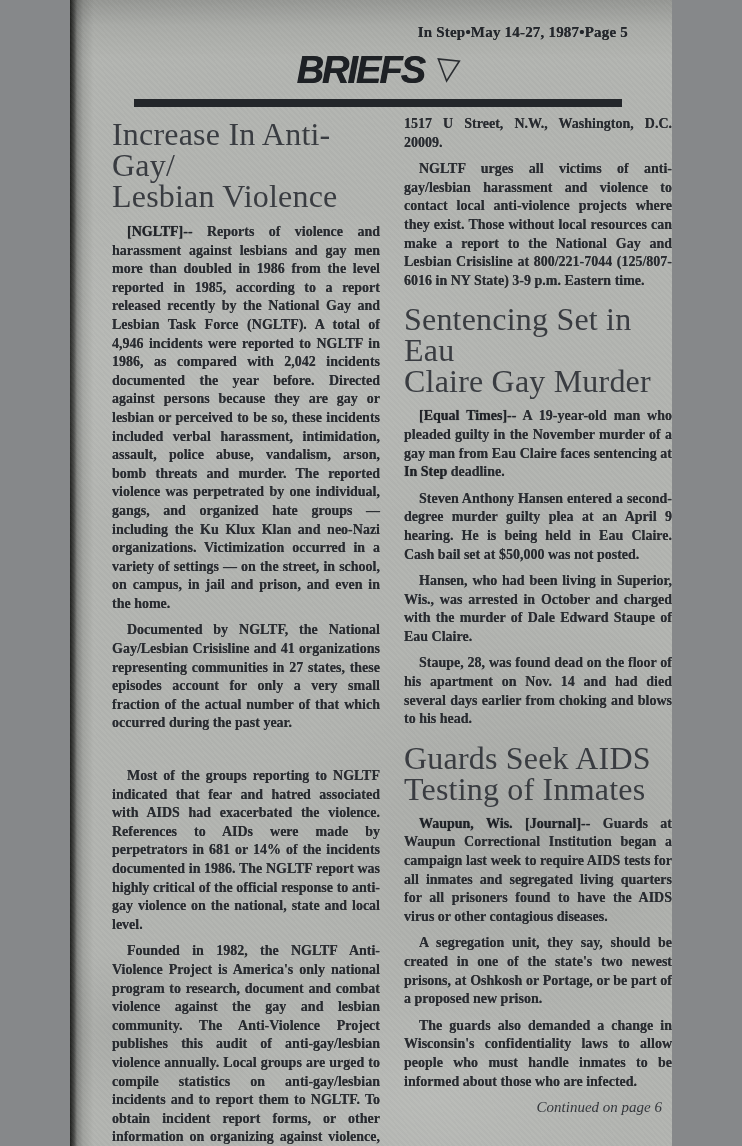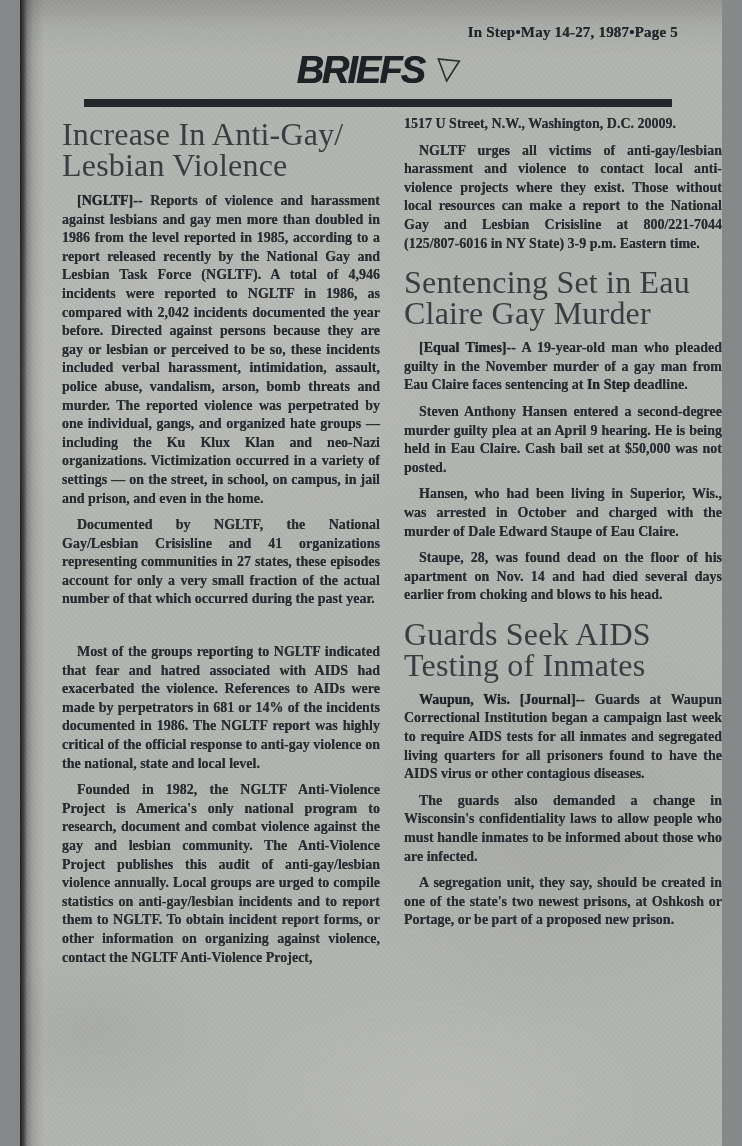--- a/index.html
+++ b/index.html
@@ -1,18 +1,18 @@
 <!DOCTYPE html>
 <html><head>
 <meta charset="utf-8">
 <style>
   html,body{margin:0;padding:0;background:#86888a;}
   .page{
     position:relative;
-    width:702px;height:1146px;
+    width:602px;height:1146px;
     margin:0 auto;
     overflow:hidden;
     background:
       radial-gradient(ellipse 420px 260px at 28% 32%, rgba(255,255,255,0.10), rgba(255,255,255,0) 70%),
       radial-gradient(ellipse 380px 300px at 78% 72%, rgba(0,0,0,0.06), rgba(0,0,0,0) 70%),
       radial-gradient(ellipse 300px 160px at 60% 96%, rgba(255,255,255,0.09), rgba(255,255,255,0) 70%),
       radial-gradient(ellipse 200px 120px at 10% 90%, rgba(0,0,0,0.05), rgba(0,0,0,0) 70%),
       repeating-linear-gradient(47deg, rgba(0,0,0,0.018) 0 2px, rgba(255,255,255,0.015) 2px 4px),
       linear-gradient(90deg, #1e1f1d 0px, #4a4b49 4px, rgba(0,0,0,0.28) 7px, rgba(0,0,0,0.10) 13px, rgba(0,0,0,0) 24px),
       linear-gradient(180deg, rgba(0,0,0,0.16) 0px, rgba(0,0,0,0.05) 26px, rgba(0,0,0,0) 60px),
@@ -137,21 +137,22 @@
 
       <p class="bp indent">Hansen, who had been living in Superior, Wis., was arrested in October and charged with the murder of Dale Edward Staupe of Eau Claire.</p>
 
       <p class="bp indent">Staupe, 28, was found dead on the floor of his apartment on Nov. 14 and had died several days earlier from choking and blows to his head.</p>
 
       <h2 class="headline">Guards Seek AIDS
 Testing of Inmates</h2>
 
       <p class="bp indent"><span class="lead">Waupun, Wis. [Journal]--</span><span> Guards at Waupun Correctional Institution began a campaign last week to require AIDS tests for all inmates and segregated living quarters for all prisoners found to have the AIDS virus or other contagious diseases.</span></p>
 
+      <p class="bp indent">A segregation unit, they say, should be created in one of the state's two newest prisons, at Oshkosh or Portage, or be part of a proposed new prison.</p>
+
       <p class="bp indent">The guards also demanded a change in Wisconsin's confidentiality laws to allow people who must handle inmates to be informed about those who are infected.</p>
 
-      <p class="bp indent">A segregation unit, they say, should be created in one of the state's two newest prisons, at Oshkosh or Portage, or be part of a proposed new prison.</p>
 
-
+      <p class="continued">Continued on page 6</p>
     </div>
 
   </div>
 </div>
 
 </body></html>

